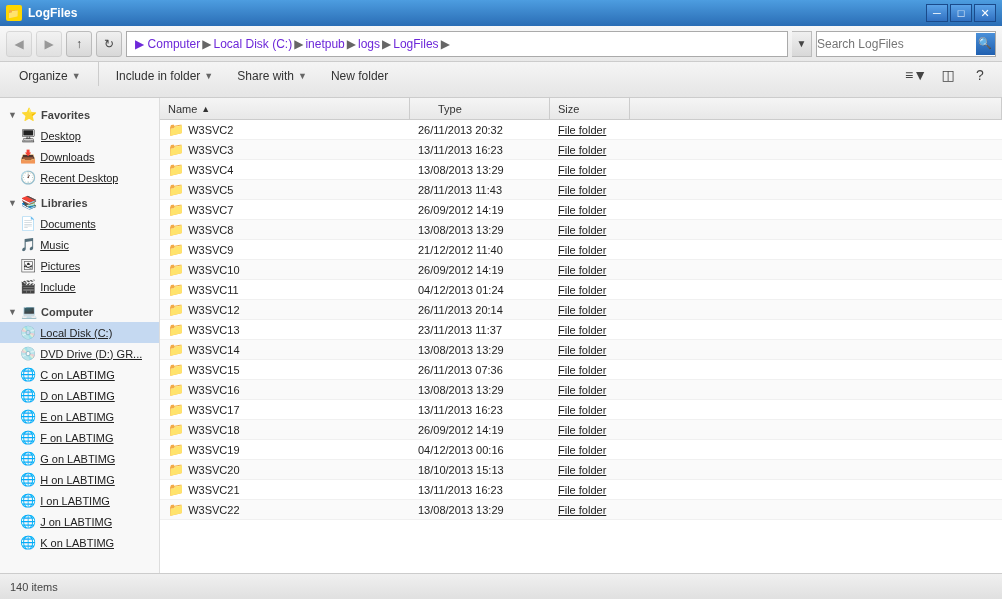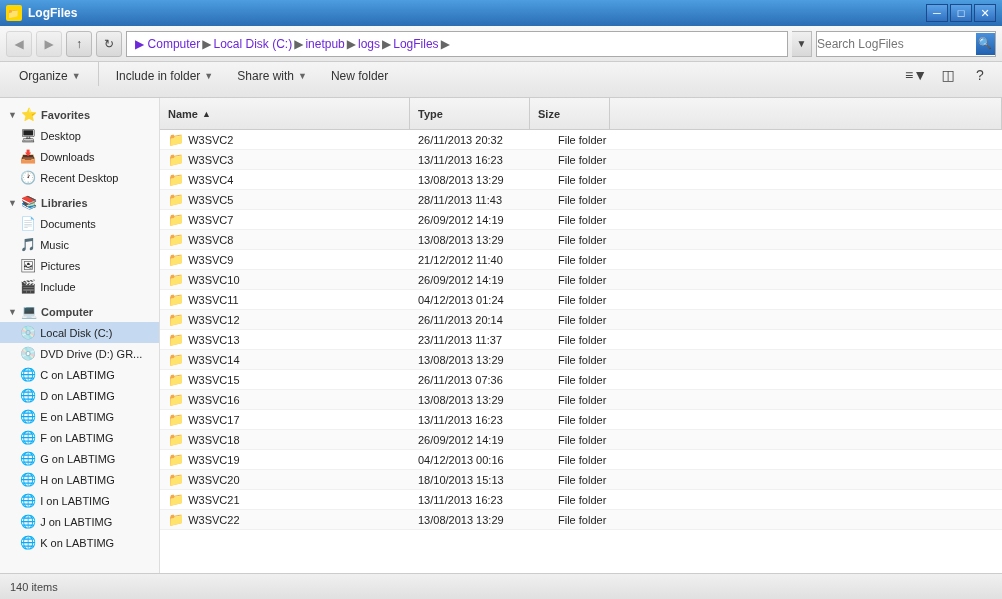--- a/index.html
+++ b/index.html
@@ -112,46 +112,45 @@
     }
     .sidebar-group-header .expand { font-size: 9px; color: #666; }
     .sidebar-group-header .group-icon { font-size: 13px; }
     .sidebar-item {
       display: flex; align-items: center; gap: 4px;
       padding: 3px 8px 3px 20px; font-size: 12px; color: #222;
       cursor: pointer; white-space: nowrap; overflow: hidden; text-overflow: ellipsis;
     }
     .sidebar-item.active { background: #c5d9f1; }
     .sidebar-item .item-icon { font-size: 13px; flex-shrink: 0; }
-    .sidebar-item-text { overflow: hidden; text-overflow: ellipsis; font-size: 11px; }
+    .sidebar-item-text { overflow: hidden; text-overflow: ellipsis; font-size: 11px; text-decoration: underline; }
 
     
     .file-area {
       flex: 1;
       display: flex;
       flex-direction: column;
       overflow: hidden;
     }
     .file-list-header {
       display: flex;
       background: linear-gradient(to bottom, #f5f5f5, #e8e8e8);
       border-bottom: 1px solid #ccc;
-      height: 32px;
+      height: 22px;
       flex-shrink: 0;
-      font-weight: bold;
     }
     .col-header {
       display: flex; align-items: center; padding: 0 8px;
       font-size: 11px; color: #333; border-right: 1px solid #ccc;
       cursor: pointer; white-space: nowrap; user-select: none;
     }
     .col-header .sort-arrow { margin-left: 4px; font-size: 9px; }
     .col-name { width: 250px; }
     .col-date { width: 140px; }
-    .col-type { width: 120px; }
+    .col-type { width: 120px; margin-left: 20px; }
     .col-size { width: 80px; }
     .col-rest { flex: 1; }
 
     .file-list-body {
       flex: 1;
       overflow-y: scroll;
       overflow-x: hidden;
       background: white;
     }
     .file-list-body::-webkit-scrollbar { width: 12px; }
@@ -161,21 +160,21 @@
     .file-row {
       display: flex; align-items: center; height: 20px;
       border-bottom: 1px solid #f0f0f0; cursor: default;
     }
     .file-row:nth-child(even) { background: #fafafa; }
 
     .file-cell { padding: 0 8px; font-size: 11px; color: #222; white-space: nowrap; overflow: hidden; text-overflow: ellipsis; }
     .file-cell-name { width: 250px; display: flex; align-items: center; gap: 4px; }
     .file-cell-name .file-icon { font-size: 13px; flex-shrink: 0; }
     .file-cell-date { width: 140px; }
-    .file-cell-type { width: 120px; }
+    .file-cell-type { width: 120px; text-decoration: underline; }
     .file-cell-size { width: 80px; }
     .file-cell-rest { flex: 1; }
 
     
     .status-bar {
       height: 26px;
       background: linear-gradient(to bottom, #f0f0f0, #e0e0e0);
       border-top: 1px solid #ccc;
       display: flex;
       align-items: center;

